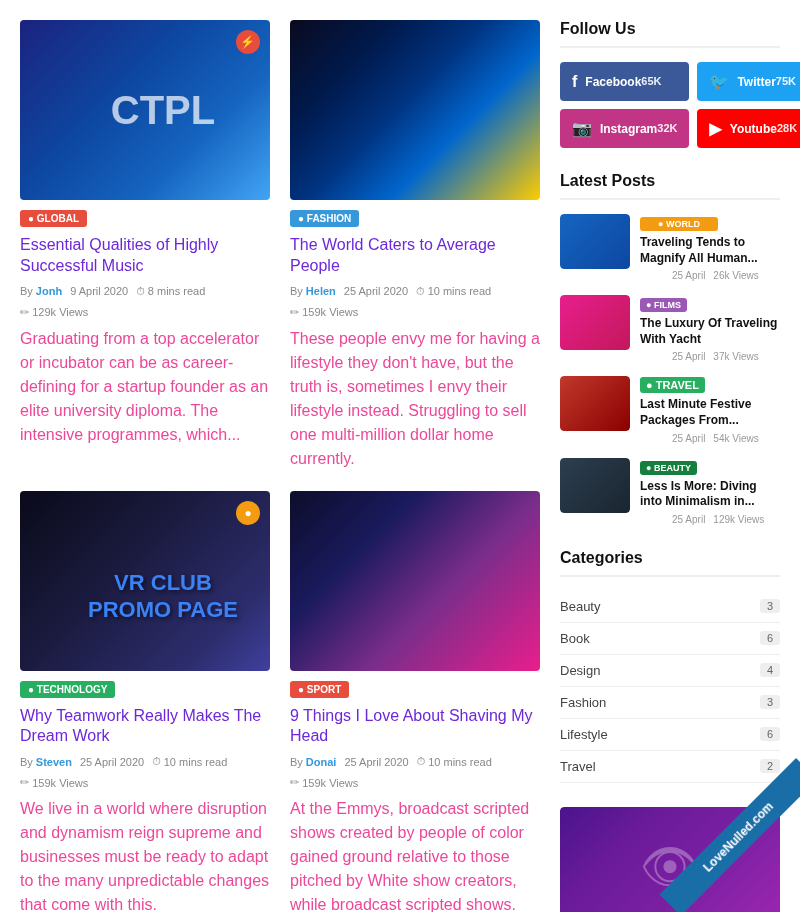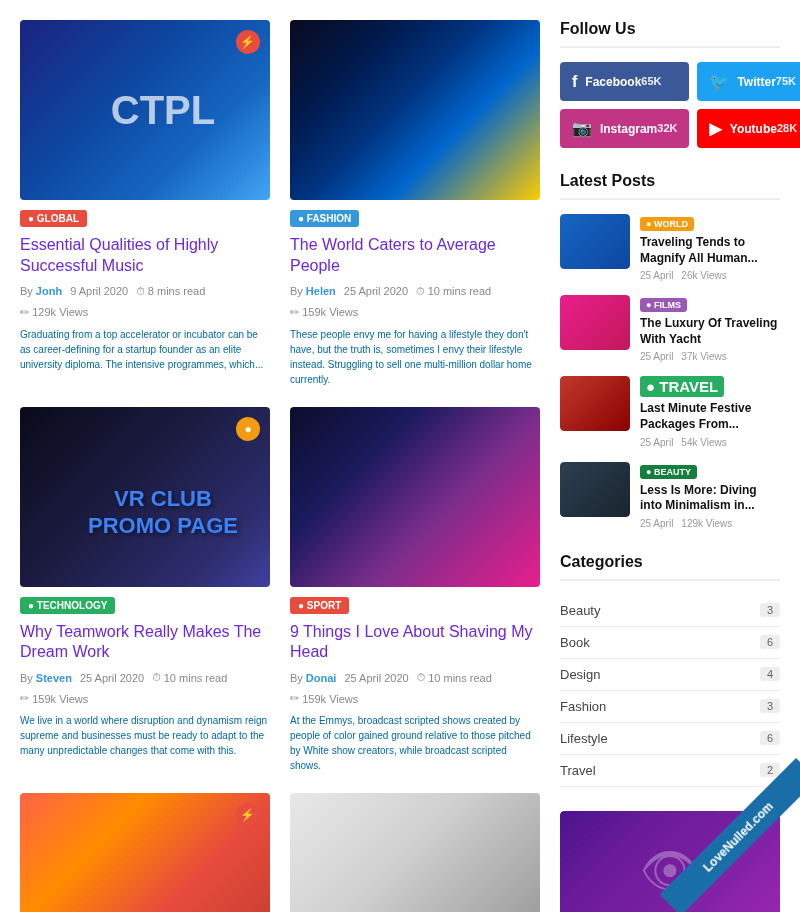--- a/index.html
+++ b/index.html
@@ -33,21 +33,21 @@
     .tag-films { background: #9b59b6; }
     .tag-travel { background: #27ae60; }
     .tag-beauty { background: #15803d; }
 
     .article-title { font-size: 16px; font-weight: normal; margin-bottom: 8px; line-height: 1.3; color: #6d28d9; }
 
     .article-meta { font-size: 11px; color: #888; margin-bottom: 8px; display: flex; gap: 8px; flex-wrap: wrap; align-items: center; }
     .article-meta span { display: flex; align-items: center; gap: 3px; }
     .meta-author { color: #3498db; font-weight: bold; }
 
-    .article-excerpt { font-size: 10px; color: #0369a1; line-height: 1.5; }
+    .article-excerpt { font-size: 16px; color: #ec4899; line-height: 1.5; }
 
     
     .sidebar-section { margin-bottom: 24px; }
     .sidebar-section-title { font-size: 16px; font-weight: bold; margin-bottom: 14px; color: #111; border-bottom: 2px solid #eee; padding-bottom: 8px; }
 
     
     .social-grid { display: grid; grid-template-columns: 1fr 1fr; gap: 8px; }
     .social-btn { display: flex; align-items: center; gap: 8px; padding: 10px 12px; border-radius: 4px; color: #fff; font-size: 12px; font-weight: bold; cursor: pointer; }
     .social-fb { background: #3b5998; }
     .social-tw { background: #1da1f2; }
@@ -57,21 +57,21 @@
     .social-icon { font-size: 16px; }
     .social-info { display: flex; flex-direction: row; }
     .social-name { font-size: 12px; }
     .social-count { font-size: 11px; opacity: 0.9; }
 
     
     .latest-post { display: flex; gap: 10px; margin-bottom: 14px; align-items: flex-start; }
     .latest-post-img { width: 70px; height: 55px; border-radius: 4px; object-fit: cover; flex-shrink: 0; overflow: hidden; }
     .latest-post-info { flex: 1; }
     .latest-post-title { font-size: 12px; font-weight: bold; color: #111; line-height: 1.3; margin-bottom: 4px; }
-    .latest-post-meta { font-size: 10px; color: #999; display: flex; gap: 8px; }
+    .latest-post-meta { font-size: 10px; color: #999; display: flex; gap: 8px; margin-left: 32px; }
 
     
     .category-item { display: flex; justify-content: space-between; align-items: center; padding: 8px 0; border-bottom: 1px solid #eee; font-size: 13px; color: #444; gap: 16px; }
     .category-count { background: #eee; color: #666; padding: 1px 7px; border-radius: 3px; font-size: 11px; }
 
     
     .trending-img { width: 100%; height: 120px; border-radius: 4px; object-fit: cover; overflow: hidden; }
 
     
     .img-placeholder { width: 100%; height: 100%; display: flex; align-items: center; justify-content: center; font-size: 10px; color: rgba(255,255,255,0.5); padding-left: 36px; }
@@ -222,21 +222,21 @@
       </div>
 
       <div class="sidebar-section">
         <div class="sidebar-section-title">Latest Posts</div>
 
         <div class="latest-post">
           <div class="latest-post-img">
             <div style="width:70px;height:55px;background:linear-gradient(135deg,#1565c0,#0d47a1);border-radius:4px;"></div>
           </div>
           <div class="latest-post-info">
-            <div class="category-tag tag-world" style="margin-top:0;margin-bottom:4px;font-size:9px;padding:2px 6px;">● WORLD</div>
+            <div class="category-tag tag-world" style="margin-top:0;margin-bottom:4px;font-size:9px;padding:2px 18px;">● WORLD</div>
             <div class="latest-post-title">Traveling Tends to Magnify All Human...</div>
             <div class="latest-post-meta">
               <span>25 April</span>
               <span>26k Views</span>
             </div>
           </div>
         </div>
 
         <div class="latest-post">
           <div class="latest-post-img">
@@ -250,21 +250,21 @@
               <span>37k Views</span>
             </div>
           </div>
         </div>
 
         <div class="latest-post">
           <div class="latest-post-img">
             <div style="width:70px;height:55px;background:linear-gradient(135deg,#c0392b,#8b0000);border-radius:4px;"></div>
           </div>
           <div class="latest-post-info">
-            <div class="category-tag tag-travel" style="margin-top:0;margin-bottom:4px;font-size:15px;padding:2px 6px;">● TRAVEL</div>
+            <div class="category-tag tag-travel" style="margin-top:0;margin-bottom:4px;font-size:11px;padding:2px 6px;">● TRAVEL</div>
             <div class="latest-post-title">Last Minute Festive Packages From...</div>
             <div class="latest-post-meta">
               <span>25 April</span>
               <span>54k Views</span>
             </div>
           </div>
         </div>
 
         <div class="latest-post">
           <div class="latest-post-img">

